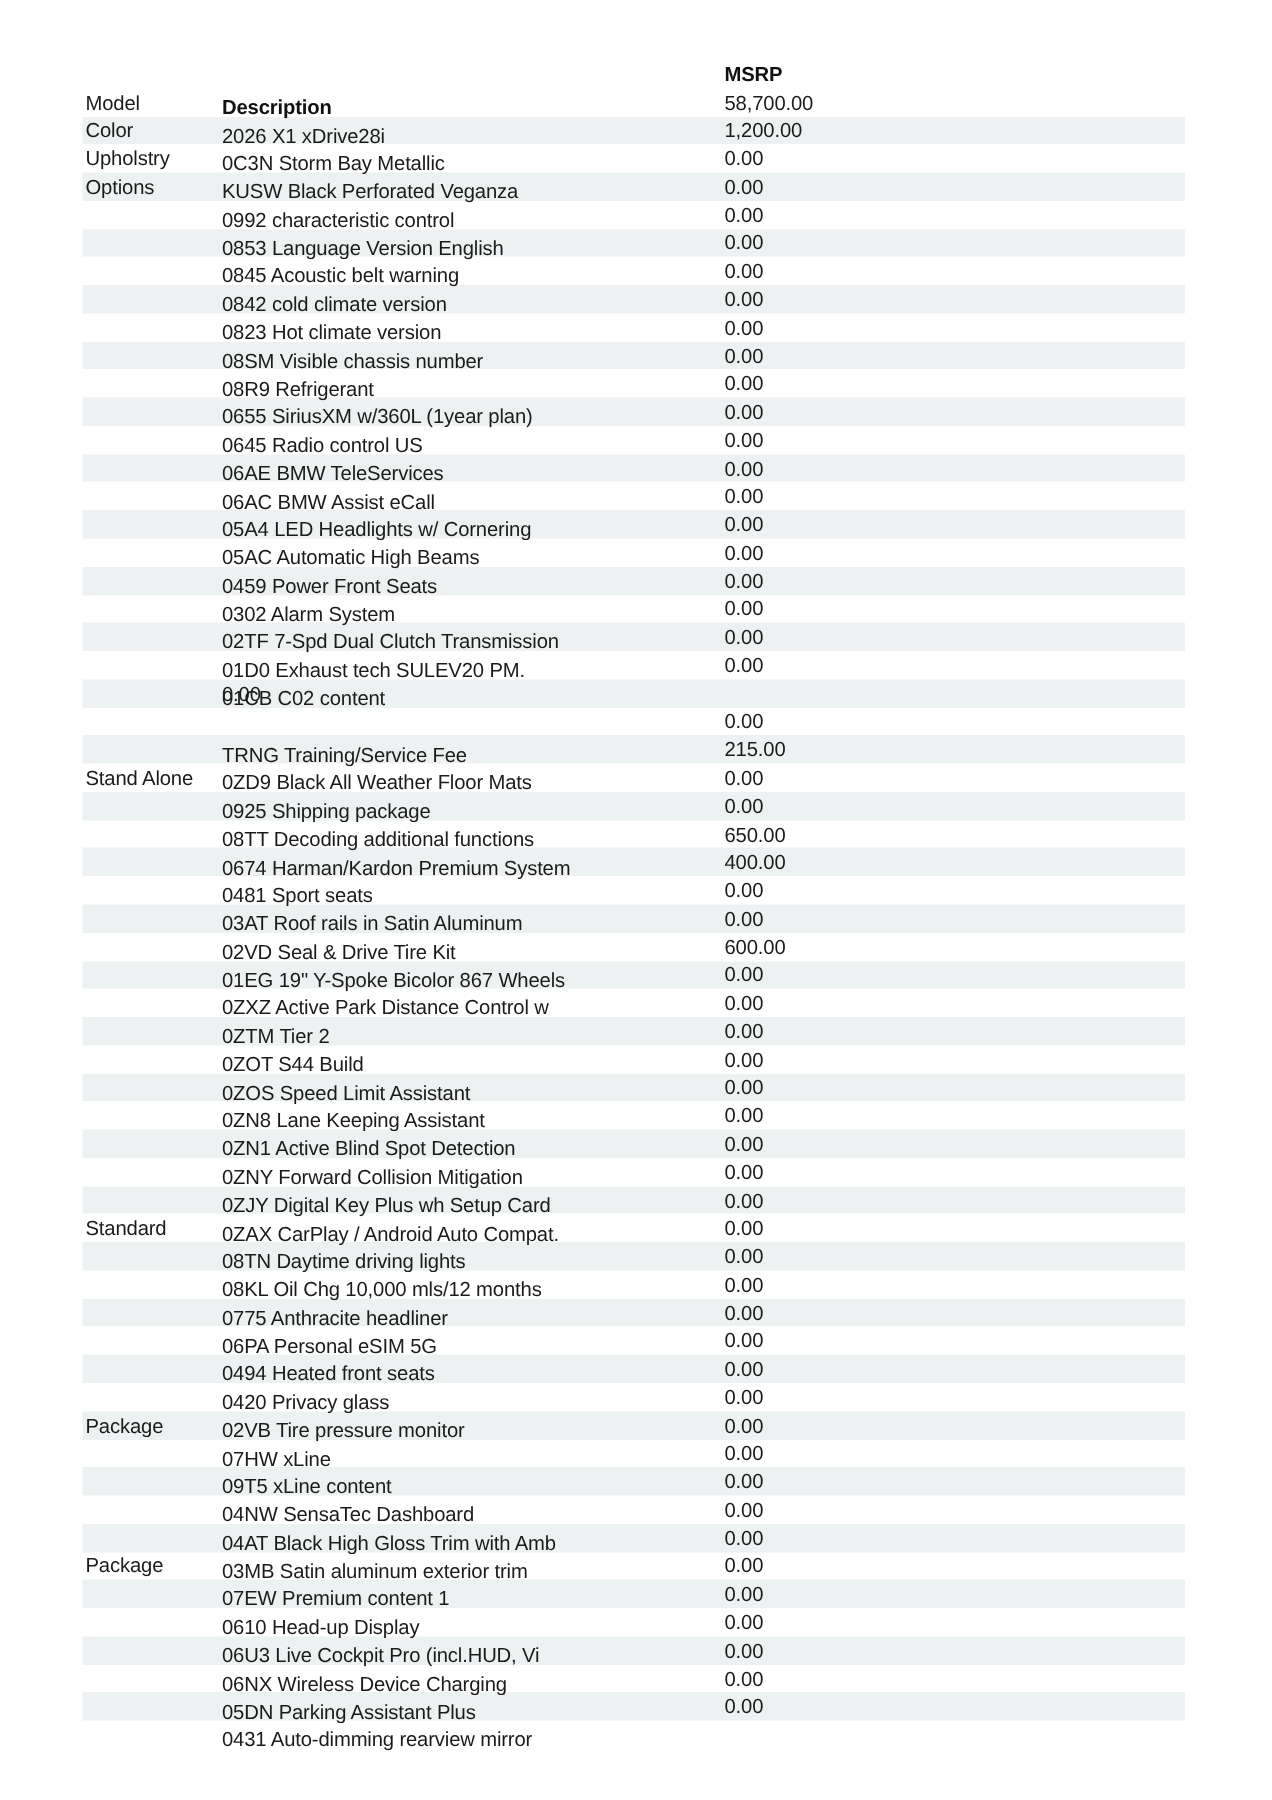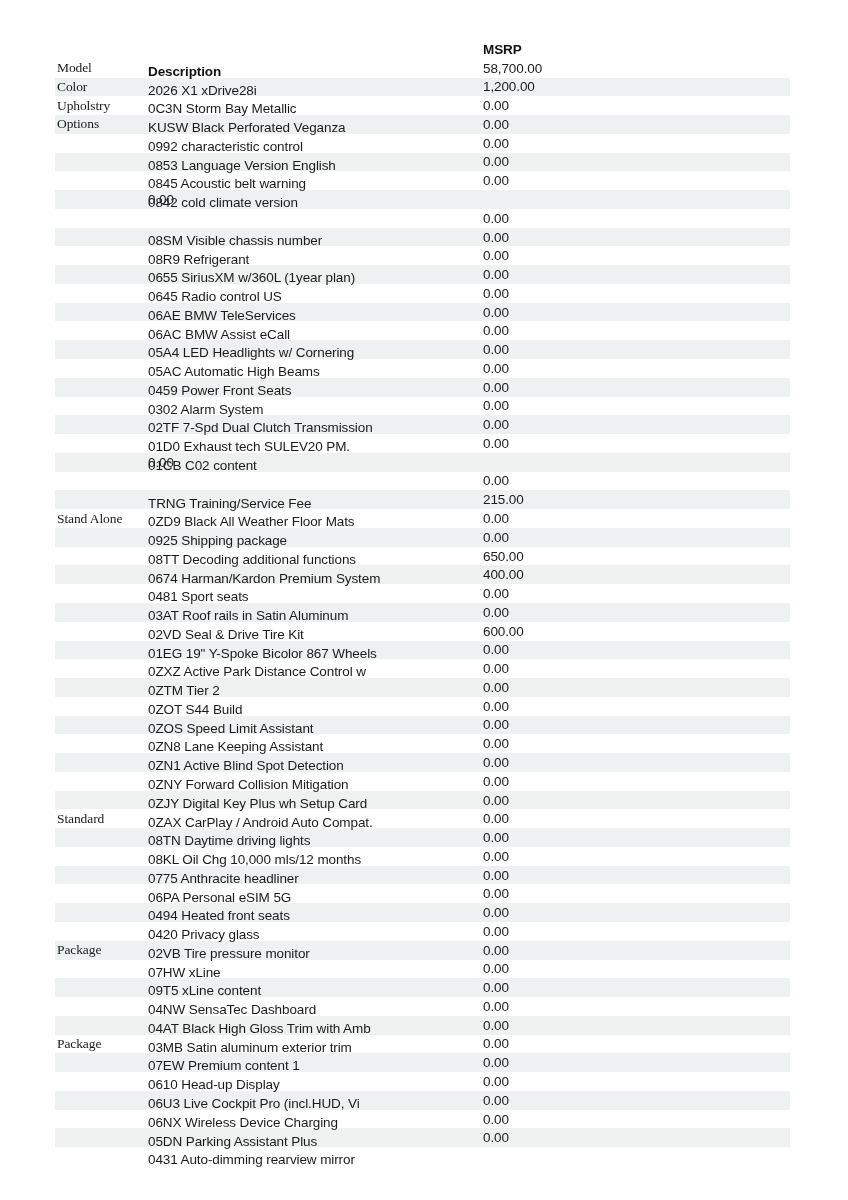--- a/index.html
+++ b/index.html
@@ -37,21 +37,20 @@
   #rows .trow:nth-child(even) {
     background: #edf1f1;
   }
   .cell-label {
     width: 93px;
     flex: 0 0 93px;
     padding-left: 2px;
     box-sizing: border-box;
     white-space: nowrap;
     overflow: hidden;
-    font-family: Liberation Serif, serif;
   }
   .cell-desc {
     flex: 1 1 auto;
     white-space: nowrap;
     overflow: hidden;
     margin-top: 44px;
   }
   .cell-msrp {
     flex: 0 0 125px;
     width: 125px;
@@ -112,20 +111,21 @@
     <div class="cell-spacer"></div>
   </div>
         <div class="trow">
     <div class="cell-label"></div>
     <div class="cell-desc">0842 cold climate version</div>
     <div class="cell-msrp">0.00</div>
     <div class="cell-spacer"></div>
   </div>
         <div class="trow">
     <div class="cell-label"></div>
+    <div class="cell-desc">0823 Hot climate version</div>
     <div class="cell-msrp">0.00</div>
     <div class="cell-spacer"></div>
   </div>
         <div class="trow">
     <div class="cell-label"></div>
     <div class="cell-desc">08SM Visible chassis number</div>
     <div class="cell-msrp">0.00</div>
     <div class="cell-spacer"></div>
   </div>
         <div class="trow">

